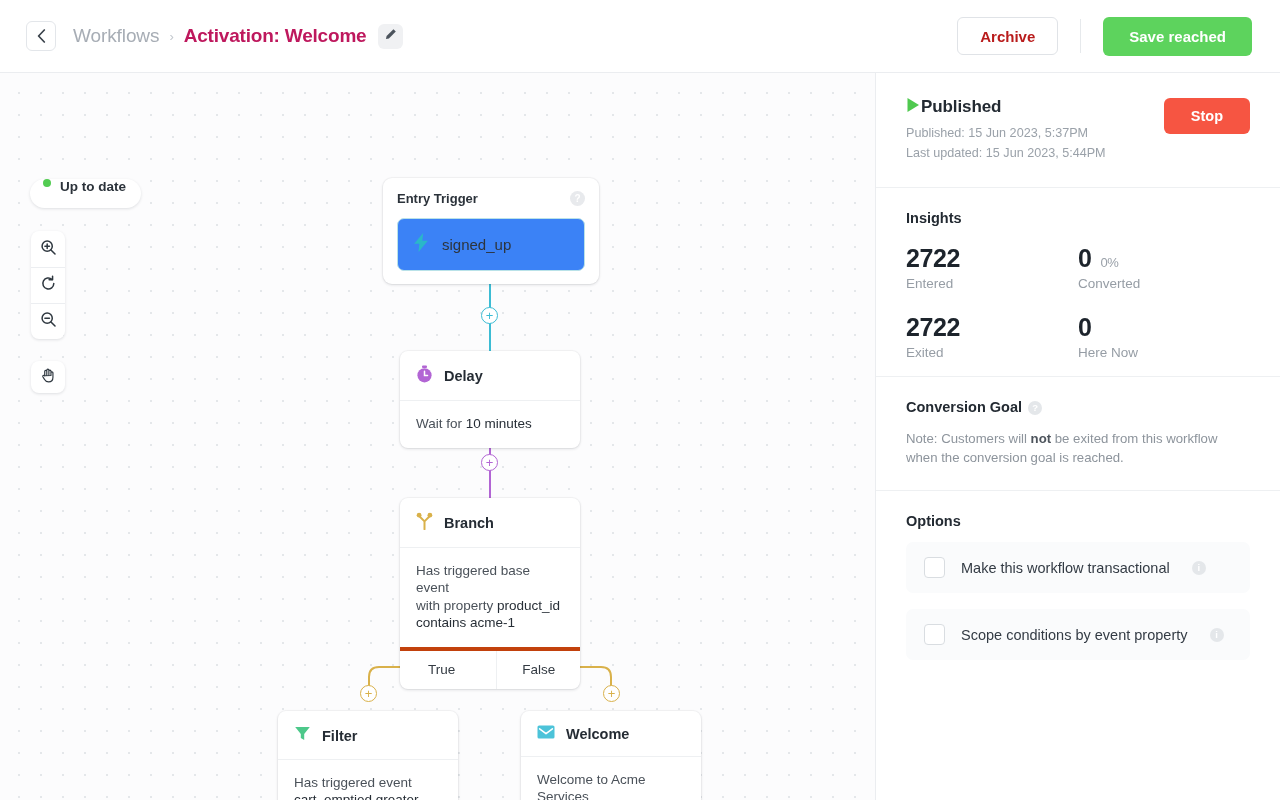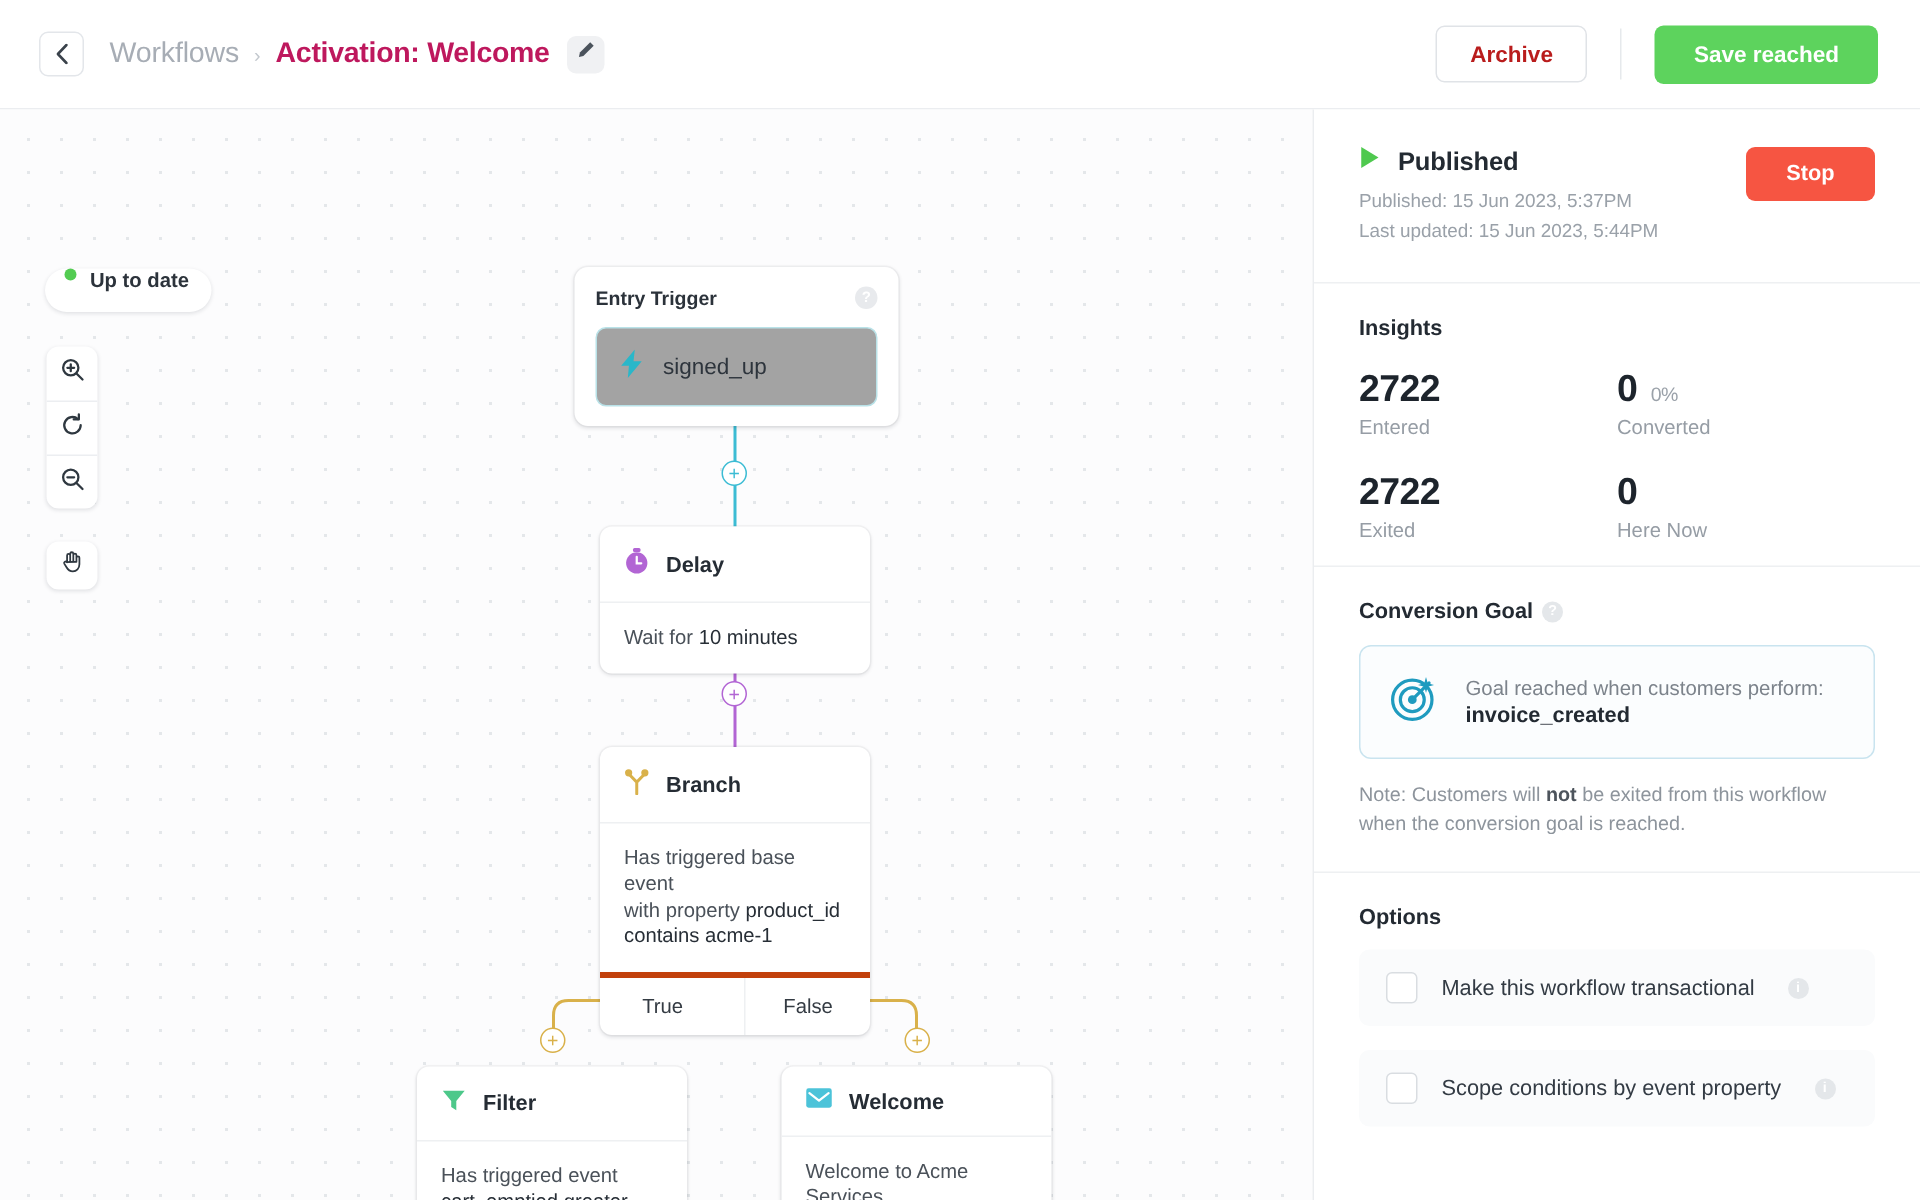--- a/index.html
+++ b/index.html
@@ -113,21 +113,21 @@
   }
   #entry-trigger .et-label { font-size: 13px; font-weight: bold; color: #2b323a; }
   .et-help {
     position: absolute; right: 14px; top: 13px;
     width: 15px; height: 15px; border-radius: 50%; background: #e8eaed;
     color: #fff; font-size: 10px; font-weight: bold;
     display: flex; align-items: center; justify-content: center; cursor: pointer;
   }
   .et-inner {
     margin-top: 12px; height: 53px; border: 1px solid #b9e2e8; border-radius: 7px;
-    background: #a3a3a3; display: flex; align-items: center; gap: 13px; padding: 0 16px;
+    background: #3b82f6; display: flex; align-items: center; gap: 13px; padding: 0 16px;
     cursor: pointer;
   }
   .et-inner .evt { font-size: 15px; color: #2d343c; }
 
   #node-delay  { left: 400px; top: 278px; width: 180px; }
   #node-branch { left: 400px; top: 425px; width: 180px; }
   #node-filter { left: 278px; top: 638px; width: 180px; }
   #node-welcome{ left: 521px; top: 638px; width: 180px; }
 
   .branch-feet { display: flex; border-top: 4px solid #c2410c; gap: 13px; }
@@ -148,21 +148,21 @@
 
   
   .panel {
     flex: 1 1 auto; background: #fff; border-left: 1px solid #ebedf0;
     overflow: hidden; position: relative;
   }
   .psec { padding: 22px 30px 0 30px; }
   .psec.bordered { border-top: 1px solid #eef0f2; }
 
   .pub-row { display: flex; align-items: flex-start; }
-  .pub-head { display: flex; align-items: center; gap: 11px; }
+  .pub-head { display: flex; align-items: center; }
   .pub-head .pubtitle { font-size: 17px; font-weight: bold; color: #232a32; letter-spacing: -0.1px; }
   .pub-meta { font-size: 12.6px; color: #9aa1a9; line-height: 1.62; margin-top: 6px; }
   .stop-btn {
     margin-left: auto; margin-top: 1px;
     height: 36px; padding: 0 27px; border: none; border-radius: 6px;
     background: #f65542; color: #fff; font-size: 14.5px; font-weight: bold;
     cursor: pointer; font-family: "Liberation Sans", sans-serif;
   }
 
   .sec-title { font-size: 14.5px; font-weight: bold; color: #232a32; }
@@ -419,35 +419,20 @@
               </div>
             <div class="lbl">Here Now</div>
           </div>
         </div>
       </div>
 
       <div class="psec bordered">
         <div class="sec-title">
           <span>Conversion Goal</span><span class="help-circ">?</span>
         </div>
-        <div class="goal-card">
-          <span>
-            <svg width="35" height="35" viewBox="0 0 36 36">
-                <circle cx="17" cy="19" r="13.5" fill="none" stroke="#1f9bbf" stroke-width="2.2"></circle>
-                <circle cx="17" cy="19" r="8.2" fill="none" stroke="#1f9bbf" stroke-width="2.2"></circle>
-                <circle cx="17" cy="19" r="3" fill="#1f9bbf"></circle>
-                <path d="M17 19L28.5 7.5" stroke="#1f9bbf" stroke-width="2.2" stroke-linecap="round"></path>
-                <path d="M26.4 3.4l1.2 4.3 4.3 1.2-4.3 1.2-1.2 4.3-1.2-4.3-4.3-1.2 4.3-1.2z" fill="#1f9bbf"></path>
-              </svg>
-          </span>
-          <div class="goal-text">
-            <div class="gl1">Goal reached when customers perform:</div>
-            <div class="gl2">invoice_created</div>
-          </div>
-        </div>
         <div class="note">
           <span>Note: Customers will </span><b>not</b><span> be exited from this workflow when the conversion goal is reached.</span>
         </div>
       </div>
 
       <div class="psec bordered" style="margin-top:23px;">
         <div class="sec-title">Options</div>
         <div class="opt-row">
           <span class="cbox"></span>
           <span class="olbl">Make this workflow transactional</span>

